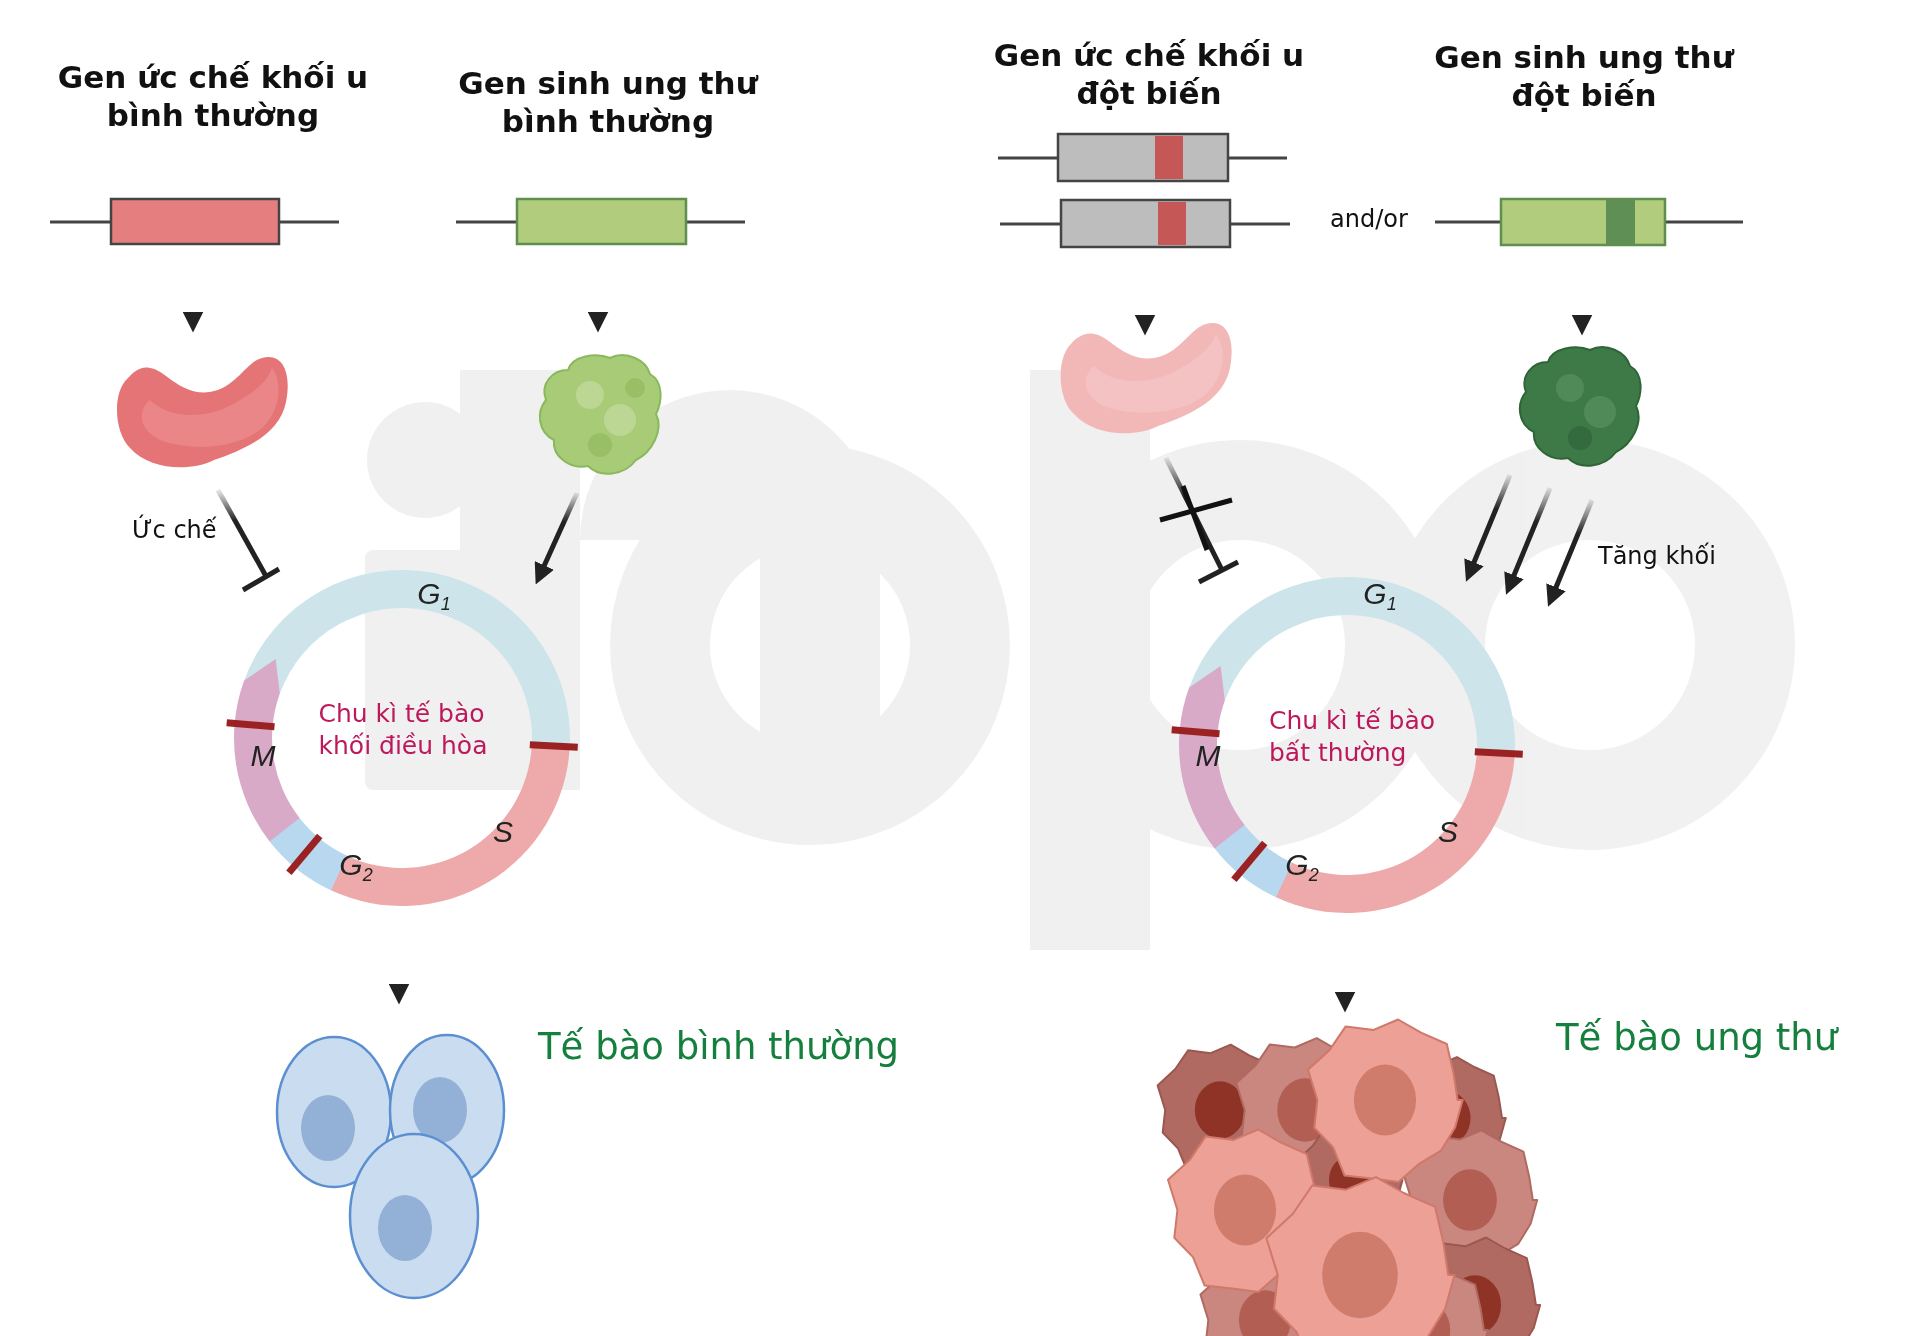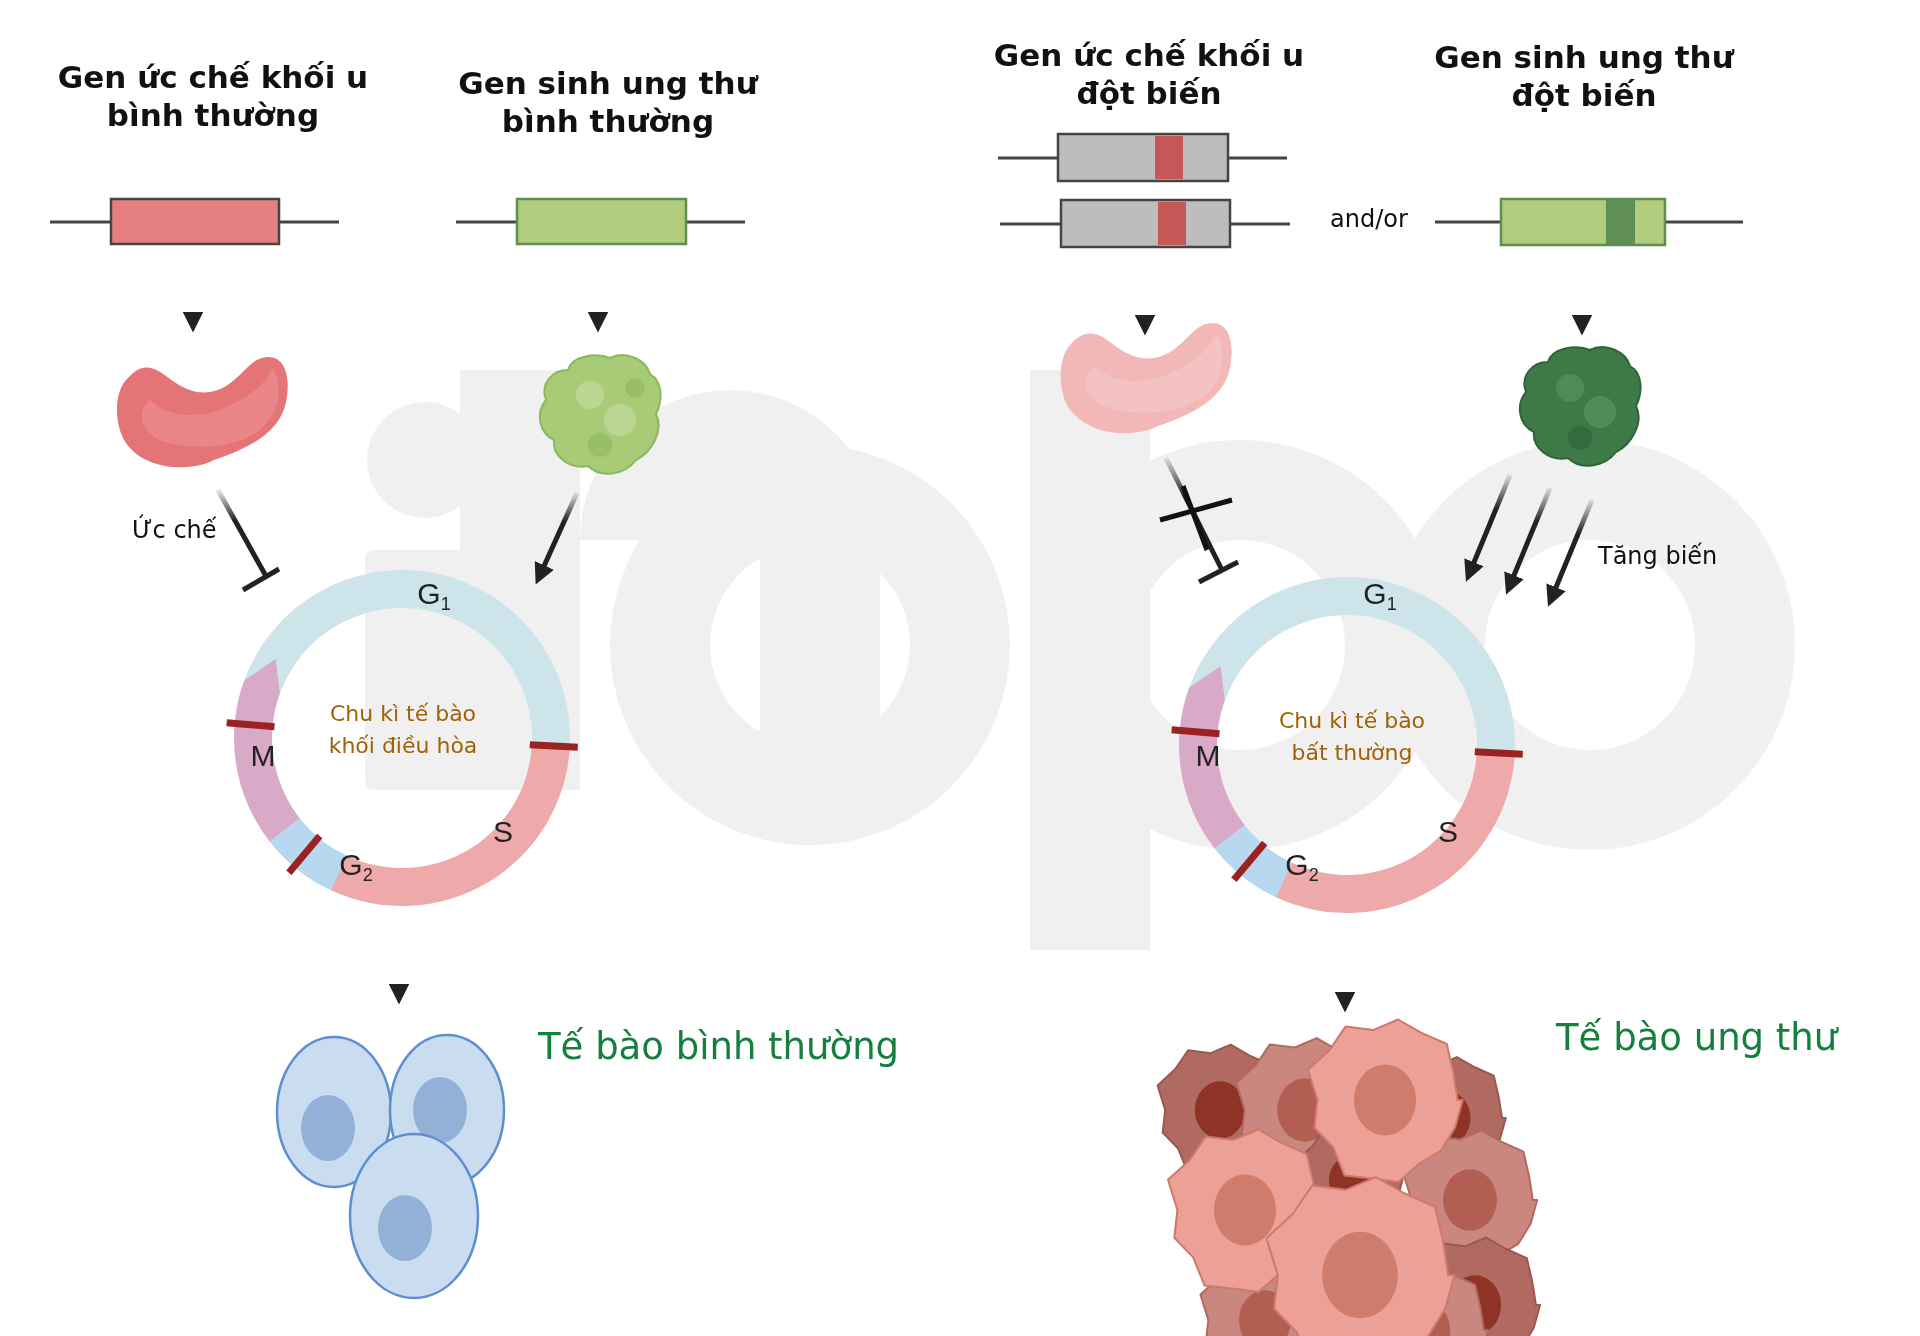--- a/index.html
+++ b/index.html
@@ -1,22 +1,22 @@
 <!DOCTYPE html>
 <html><head>
 <meta charset="utf-8">
 <style>
   html,body{margin:0;padding:0;background:#fff;}
   body{width:1920px;height:1336px;position:relative;overflow:hidden;font-family:"DejaVu Sans","Liberation Sans",sans-serif;}
   svg.stage{position:absolute;left:0;top:0;}
   .title{position:absolute;transform:translateX(-50%);text-align:center;font-weight:bold;font-size:31px;line-height:38px;color:#111;white-space:nowrap;}
   .label{position:absolute;font-size:24px;color:#111;white-space:nowrap;}
   .big{position:absolute;font-size:37px;color:#15803d;white-space:nowrap;}
-  .center{position:absolute;transform:translate(-50%,-50%);text-align:center;font-size:22px;line-height:32px;color:#a16207;white-space:nowrap;}
-  .phase{position:absolute;transform:translate(-50%,-50%);font-family:"Liberation Sans",sans-serif;font-size:30px;color:#222;}
+  .center{position:absolute;transform:translate(-50%,-50%);text-align:left;font-size:25px;line-height:32px;color:#be185d;white-space:nowrap;}
+  .phase{position:absolute;transform:translate(-50%,-50%);font-family:"Liberation Sans",sans-serif;font-size:30px;color:#222;font-style:italic;}
   .phase sub{font-size:18px;vertical-align:-6px;}
 </style>
 </head>
 <body>
 
 <svg class="stage" width="1920" height="1336" viewBox="0 0 1920 1336">
   <defs>
     <marker id="ah" viewBox="0 0 10 10" refX="5" refY="5" markerWidth="4.2" markerHeight="4.2" orient="auto">
       <path d="M0,0 L10,5 L0,10 z" fill="#222"></path>
     </marker>
@@ -215,21 +215,21 @@
   <div>Gen ức chế khối u</div>
   <div>đột biến</div>
 </div>
 <div class="title" style="left:1584px;top:38px;">
   <div>Gen sinh ung thư</div>
   <div>đột biến</div>
 </div>
 
 <div class="label" style="left:1314px;top:205px;margin-left:16px;">and/or</div>
 <div class="label" style="left:132px;top:516px;">Ức chế</div>
-<div class="label" style="left:1598px;top:542px;">Tăng biến</div>
+<div class="label" style="left:1598px;top:542px;">Tăng khối</div>
 
 <div class="center" style="left:403px;top:730px;">
   <div>Chu kì tế bào</div>
   <div>khối điều hòa</div>
 </div>
 <div class="center" style="left:1352px;top:737px;">
   <div>Chu kì tế bào</div>
   <div>bất thường</div>
 </div>
 

